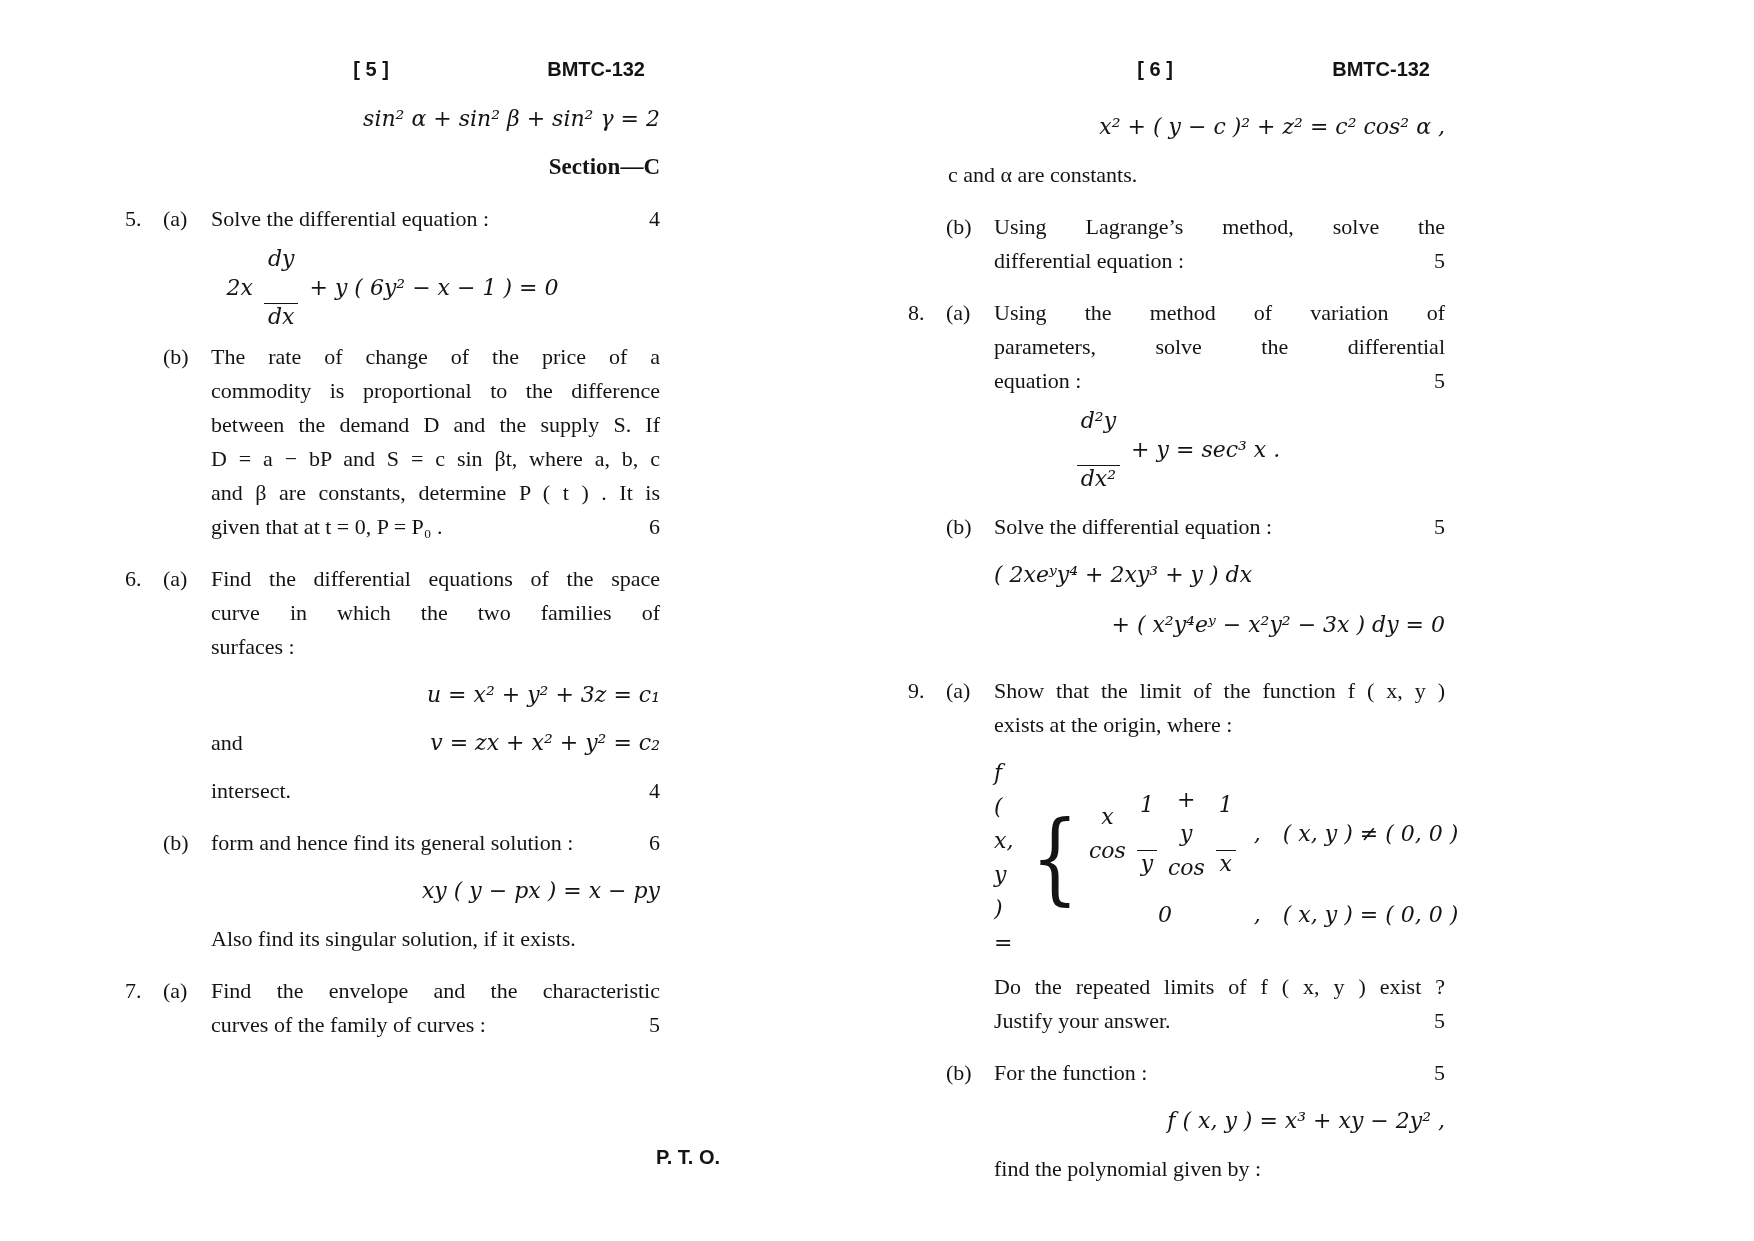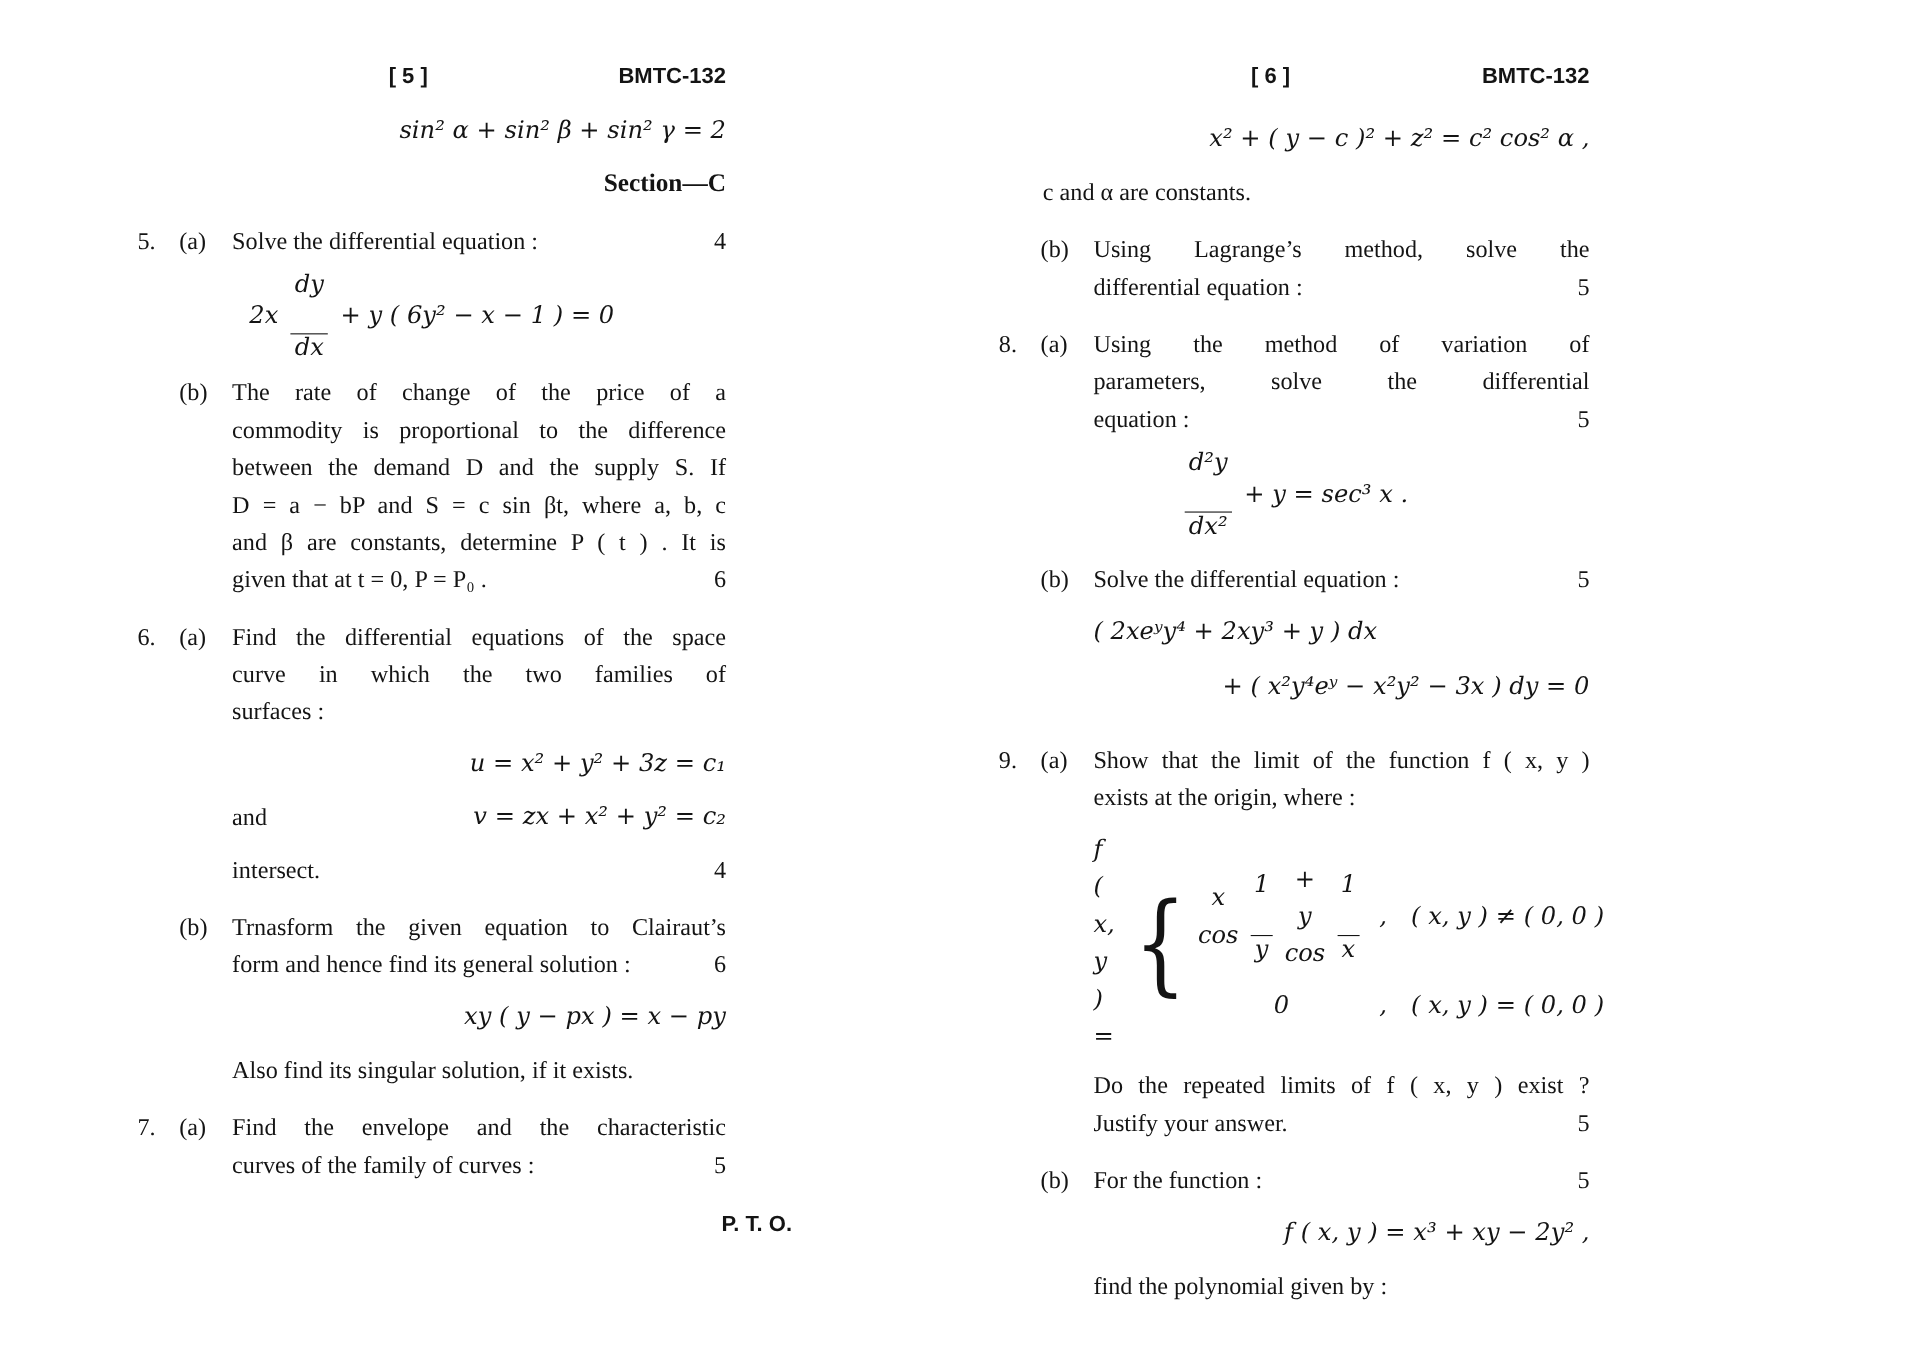--- a/index.html
+++ b/index.html
@@ -10,21 +10,21 @@
   }
   .page { position:absolute; top:0; height:100%; }
   .page-left  { left:0;    width:877px; }
   .page-right { left:877px; width:877px; }
   .inner { position:relative; }
   .page-left  .inner { margin:52px 0 0 125px; width:535px; }
   .page-right .inner { margin:52px 0 0 31px;  width:537px; }
 
   .pghead { position:relative; height:36px; font-family:"Liberation Sans",sans-serif; font-weight:bold; font-size:20px; }
   .pgnum { position:absolute; left:46%; transform:translateX(-50%); }
-  .code  { position:absolute; right:0; }
+  .code  { position:absolute; right:15px; }
 
   .eq {
     font-family:"DejaVu Serif",serif; font-style:italic;
     text-align:right; margin:14px 0;
   }
   .eq-flex {
     font-family:"DejaVu Serif",serif; font-style:italic;
     display:flex; justify-content:center; align-items:center; gap:7px; margin:10px 0;
   }
   .eq-left  { text-align:left;  }
@@ -49,21 +49,21 @@
   .and-row { position:relative; font-family:"DejaVu Serif",serif; margin:14px 0; }
   .and-word { position:absolute; left:0; font-family:"Liberation Serif",serif; font-style:normal; }
 
   .piecewise { display:flex; align-items:center; margin:14px 0 10px; font-family:"DejaVu Serif",serif; font-style:italic; }
   .pw-lhs { margin-right:10px; }
   .brace { font-size:100px; font-weight:400; line-height:0.8; display:inline-block; transform:scaleX(0.75); margin-right:2px; font-style:normal; }
   .pw-cases { display:grid; grid-template-columns:auto 16px auto; row-gap:10px; column-gap:8px; align-items:center; flex:1;gap:13px; }
   .pw-expr { text-align:center; display:inline-flex; align-items:center; justify-content:center; gap:6px; }
   .pw-cond { white-space:nowrap; }
 
-  .footer-pto { position:absolute; top:1096px; right:157px; font-family:"Liberation Sans",sans-serif; font-weight:bold; font-size:20px; }
+  .footer-pto { position:absolute; top:1140px; right:157px; font-family:"Liberation Sans",sans-serif; font-weight:bold; font-size:20px; }
 </style>
 </head>
 <body>
 
 <div class="sheet">
 
   <div class="page page-left">
     <div class="inner">
 
       <div class="pghead">
@@ -127,21 +127,20 @@
             <span>intersect.</span>
             <span class="marks">4</span>
           </div>
         </div>
       </div>
 
       <div class="qrow">
         <span class="qnum"></span>
         <span class="qletter">(b)</span>
         <div class="qbody">
-          <div class="line jline">Trnasform the given equation to Clairaut’s</div>
           <div class="mline">
             <span>form and hence find its general solution :</span>
             <span class="marks">6</span>
           </div>
         </div>
       </div>
 
       <div class="eq">xy ( y − px ) = x − py</div>
 
       <div class="qrow cont">

